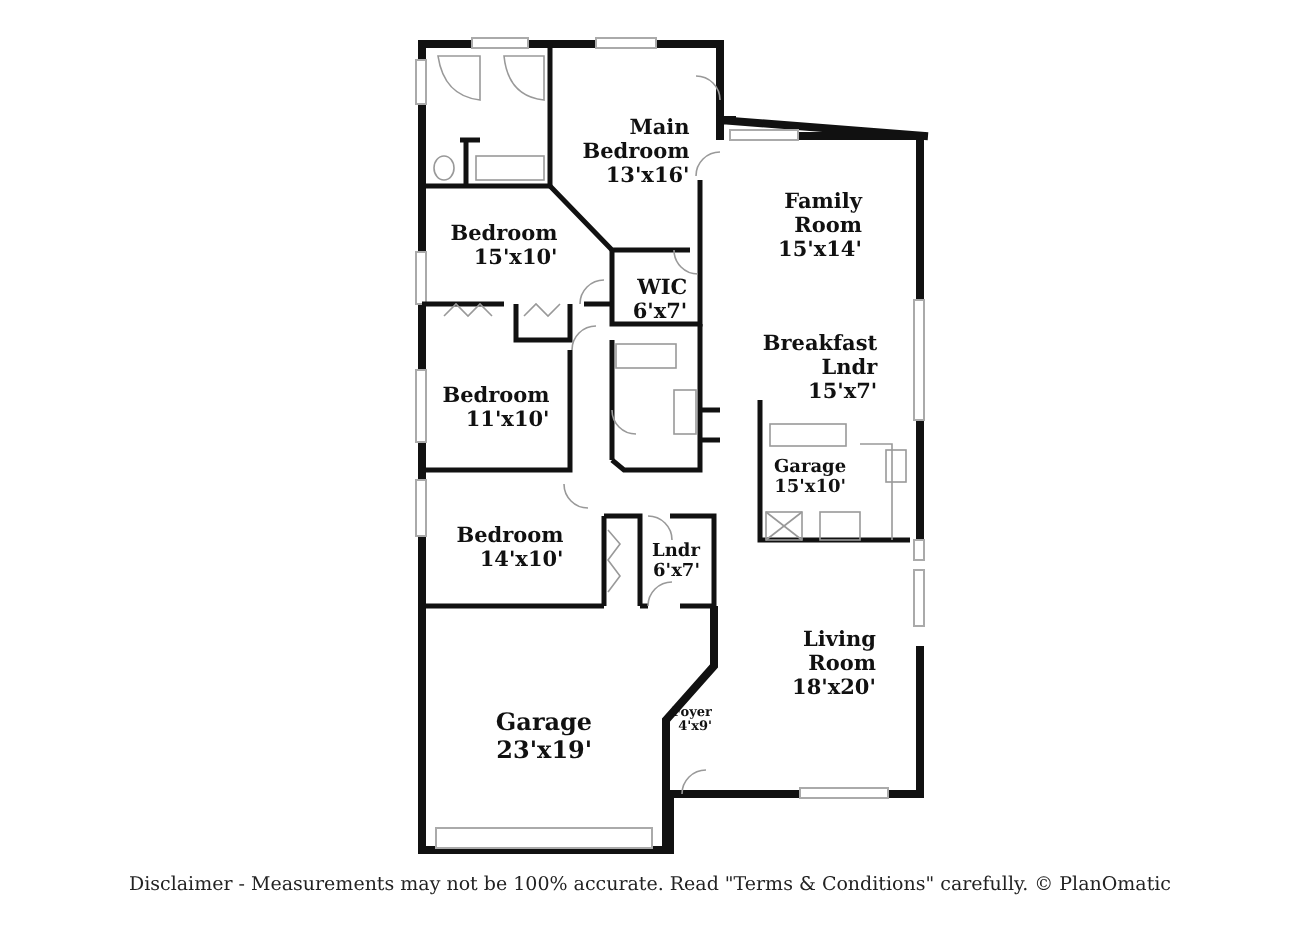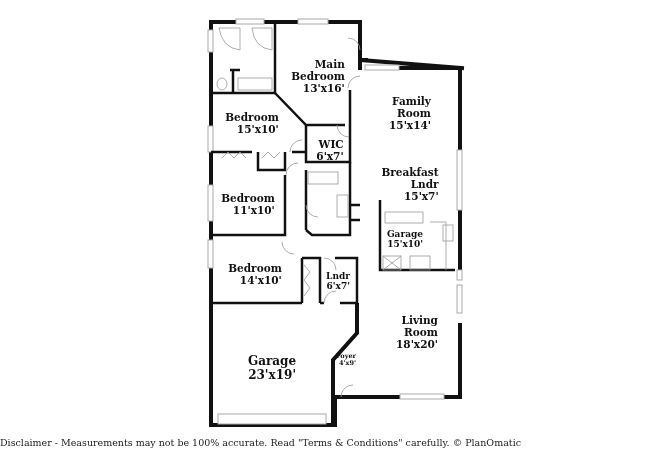--- a/index.html
+++ b/index.html
@@ -7,21 +7,21 @@
   #plan { position:absolute; left:0; top:0; width:650px; height:473px; }
   .wall { stroke:#111; stroke-width:4; fill:none; stroke-linecap:square; }
   .thin { stroke:#111; stroke-width:2.5; fill:none; }
   .win { stroke:#aaa; stroke-width:1; fill:#fff; }
   .fix { stroke:#999; stroke-width:0.8; fill:none; }
   .label { position:absolute; text-align:right; font-family:"DejaVu Serif", serif; font-weight:bold; color:#111; line-height:1.15; transform:translateX(-50%); white-space:nowrap; }
   .lg { font-size:10.5px; }
   .md { font-size:9px; }
   .sm { font-size:6.5px; }
   .xl { font-size:12px; }
-  .disc { position:absolute; left:0; width:650px; top:437px; font-family:"DejaVu Serif", serif; font-size:9.5px; color:#222; }
+  .disc { position:absolute; left:0; width:650px; top:437px; text-align:center; font-family:"DejaVu Serif", serif; font-size:9.5px; color:#222; }
 </style>
 </head>
 <body>
 
 <svg id="plan" viewBox="0 0 650 473" xmlns="http://www.w3.org/2000/svg">
 
   <g>
 
     <polyline class="wall" points="211,22 211,425 217,425"></polyline>
     <polyline class="wall" points="211,22 360,22 360,60"></polyline>

